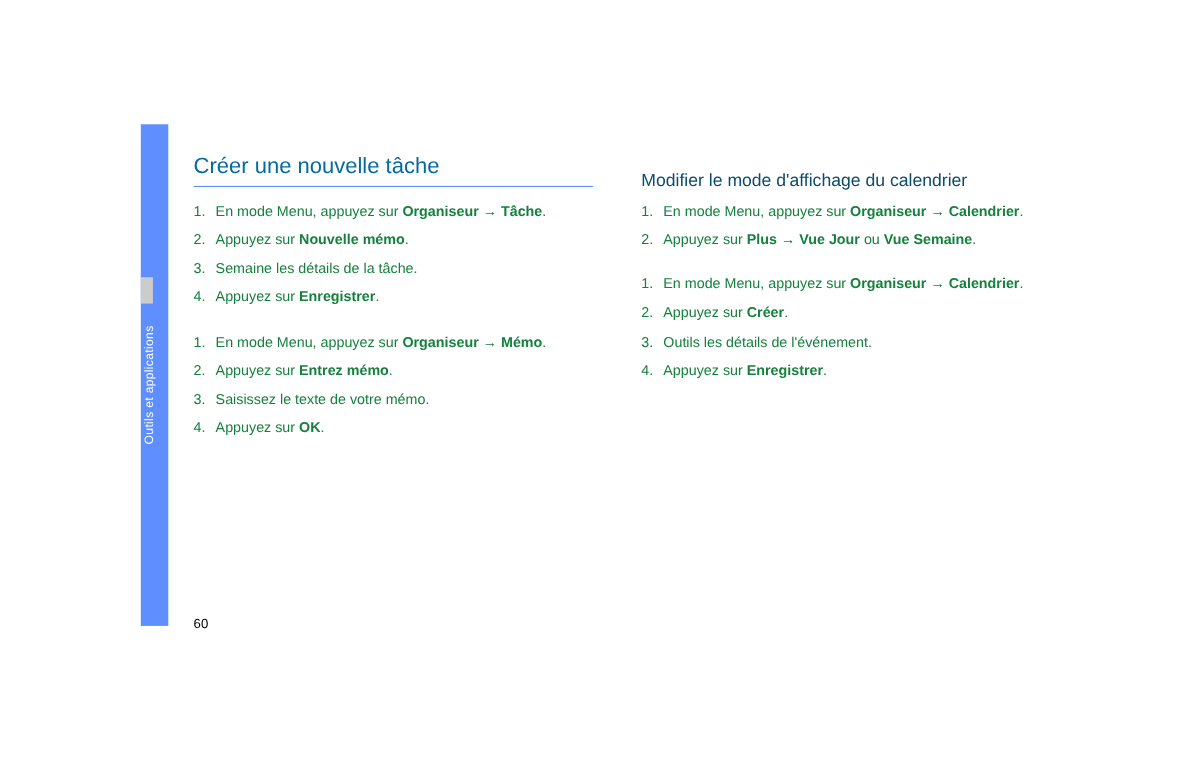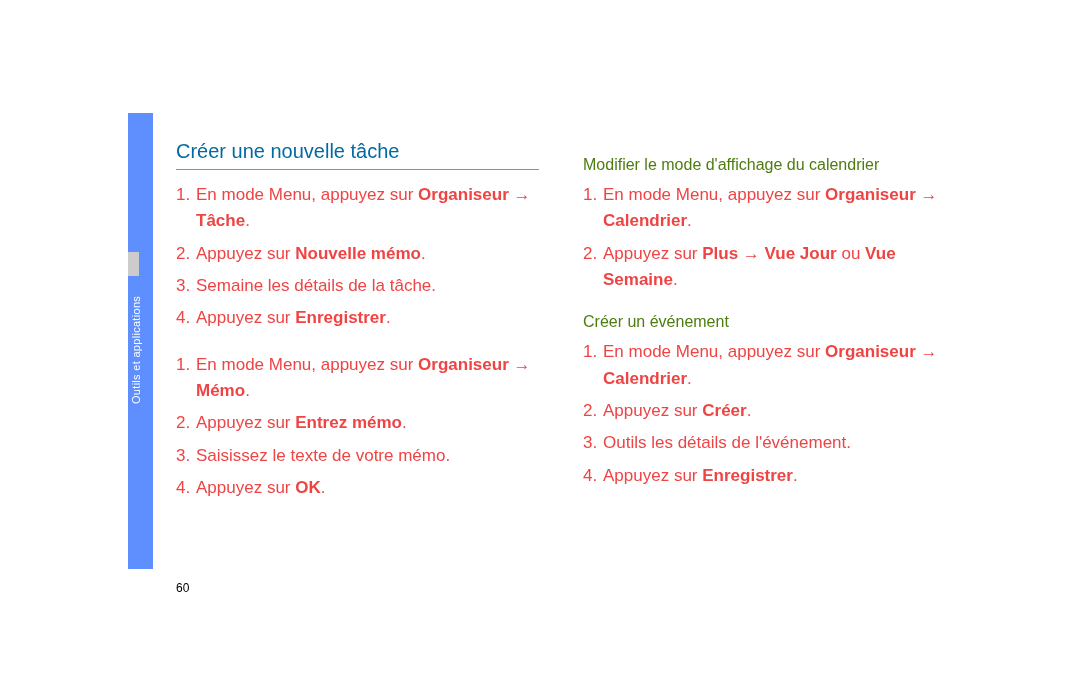--- a/index.html
+++ b/index.html
@@ -62,62 +62,62 @@
       font-weight: 400;
       color: #0369a1;
       padding-bottom: 6px;
       border-bottom: 1px solid #5f8eff;
       margin-bottom: 12px;
     }
     
     .heading-sub {
       font-size: 16px;
       font-weight: 400;
-      color: #4d7c0f;
+      color: #0c4a6e;
       margin-top: 16px;
       margin-bottom: 8px;
     }
     
     .intro {
       font-size: 13px;
       color: #000000;
       line-height: 1.5;
       margin-bottom: 14px;
     }
     
     ol {
       list-style: none;
       counter-reset: item;
       padding-left: 0;
       margin-bottom: 20px;
     }
     
     ol li {
       counter-increment: item;
-      font-size: 17px;
-      color: #ef4444;
+      font-size: 13px;
+      color: #15803d;
       line-height: 1.55;
       margin-bottom: 6px;
       padding-left: 20px;
       position: relative;
     }
     
     ol li::before {
       content: counter(item) ".";
       position: absolute;
       left: 0;
       top: 0;
     }
     
     .b { font-weight: 700; }
     
     .page-number {
       position: absolute;
       left: 176px;
-      top: 581px;
+      top: 560px;
       font-size: 12px;
       color: #000000;
     }
   </style>
 </head>
 <body>
 
 <div class="page">
   <div class="sidebar"></div>
   <div class="sidebar-notch"></div>
@@ -163,21 +163,20 @@
       <div class="heading-sub">Modifier le mode d'affichage du calendrier</div>
       <ol>
         <li>
           <span>En mode Menu, appuyez sur </span><span class="b">Organiseur</span><span> → </span><span class="b">Calendrier</span><span>.</span>
         </li>
         <li>
           <span>Appuyez sur </span><span class="b">Plus</span><span> → </span><span class="b">Vue Jour</span><span> ou </span><span class="b">Vue Semaine</span><span>.</span>
         </li>
       </ol>
 
-      <div class="heading-sub">Créer un événement</div>
       <ol>
         <li>
           <span>En mode Menu, appuyez sur </span><span class="b">Organiseur</span><span> → </span><span class="b">Calendrier</span><span>.</span>
         </li>
         <li>
           <span>Appuyez sur </span><span class="b">Créer</span><span>.</span>
         </li>
         <li>
           <span>Outils les détails de l'événement.</span>
         </li>

